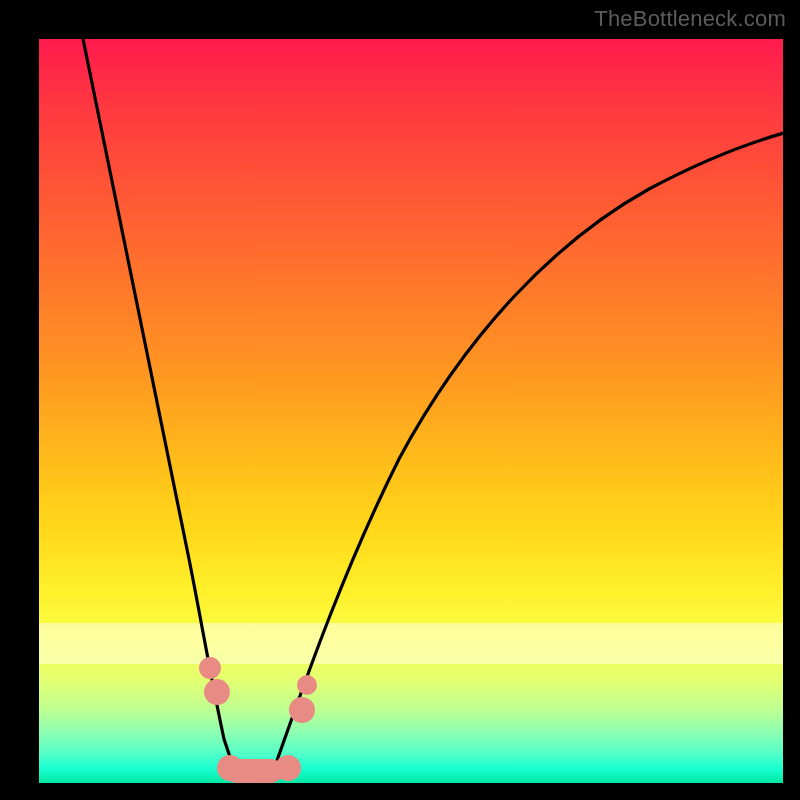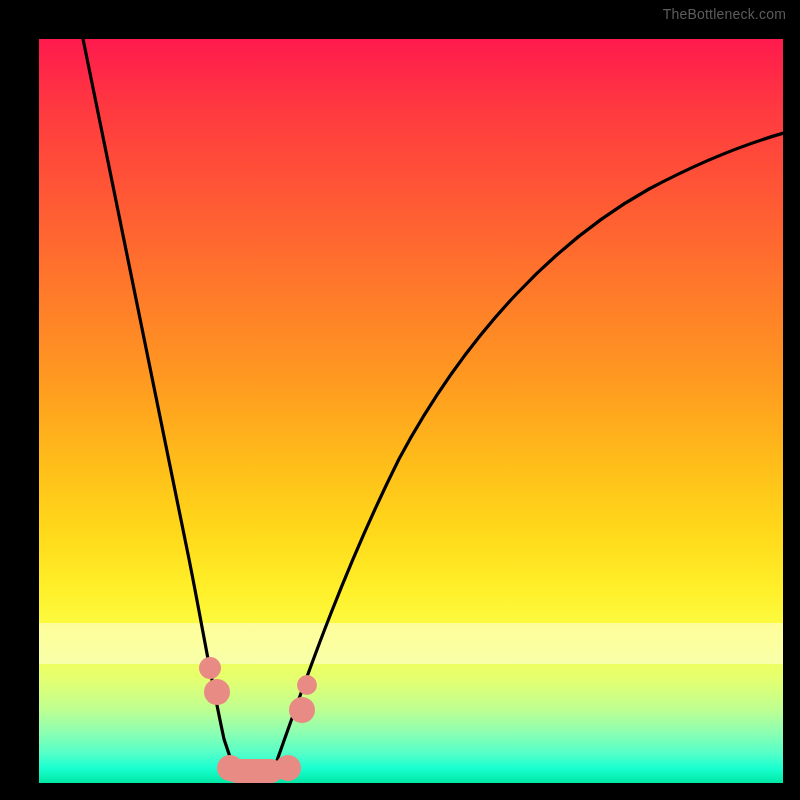--- a/index.html
+++ b/index.html
@@ -57,21 +57,21 @@
     left: 0;
     top: 0;
     width: 744px;
     height: 744px;
   }
   .watermark {
     position: absolute;
     top: 6px;
     right: 14px;
     font-family: Arial, Helvetica, sans-serif;
-    font-size: 14px;
+    font-size: 22px;
     color: #5c5c5c;
     letter-spacing: 0.2px;
     margin-left: 16px;
   }
   
   .mk {
     position: absolute;
     border-radius: 50%;
     background: #e98b85;
   }

